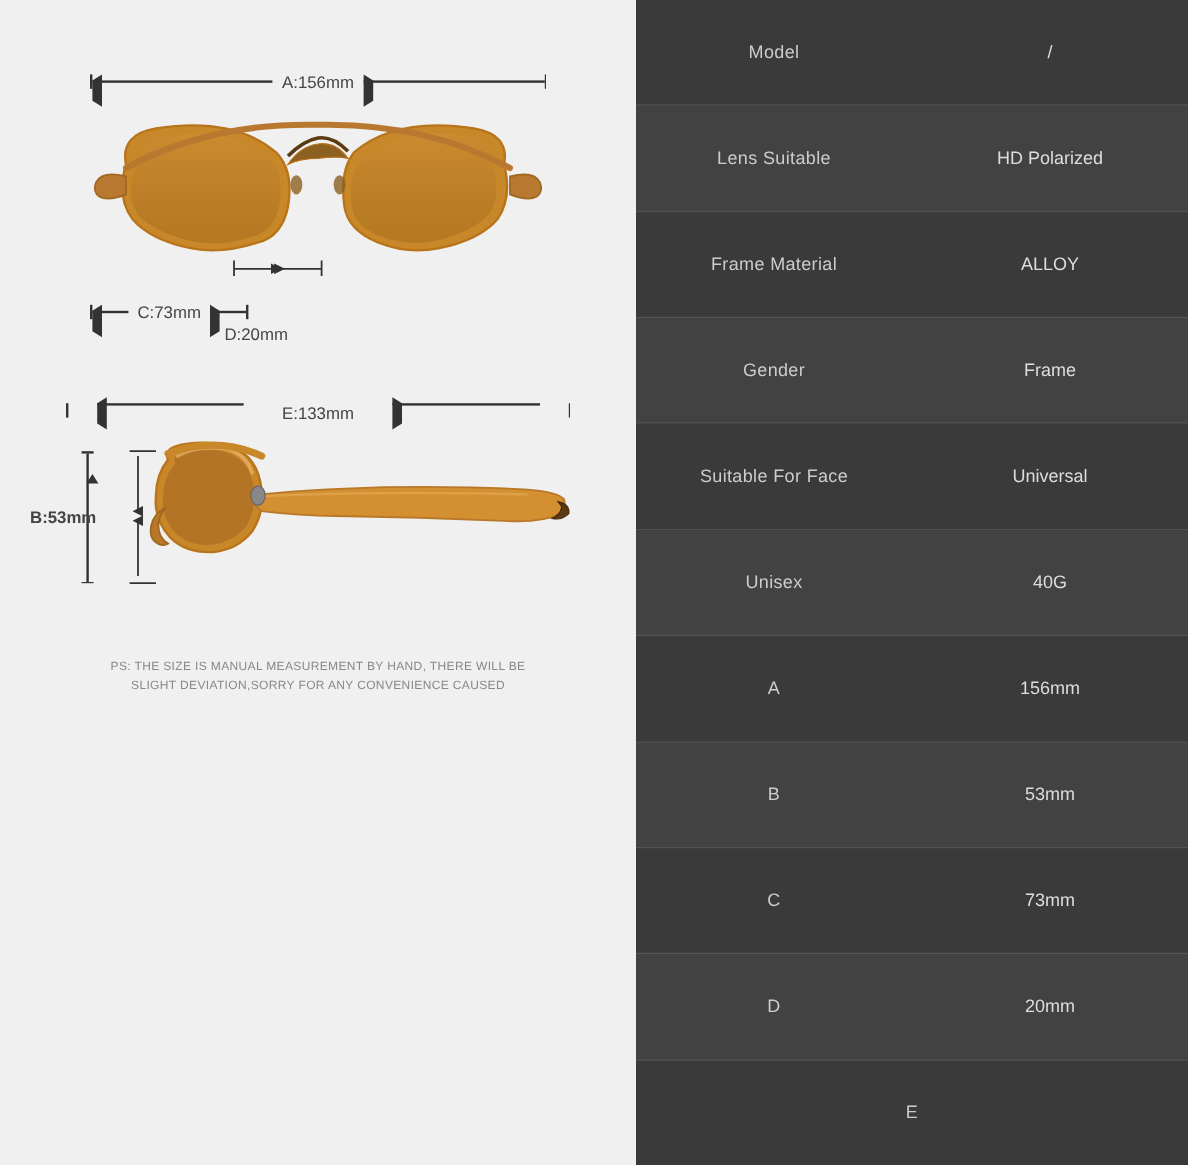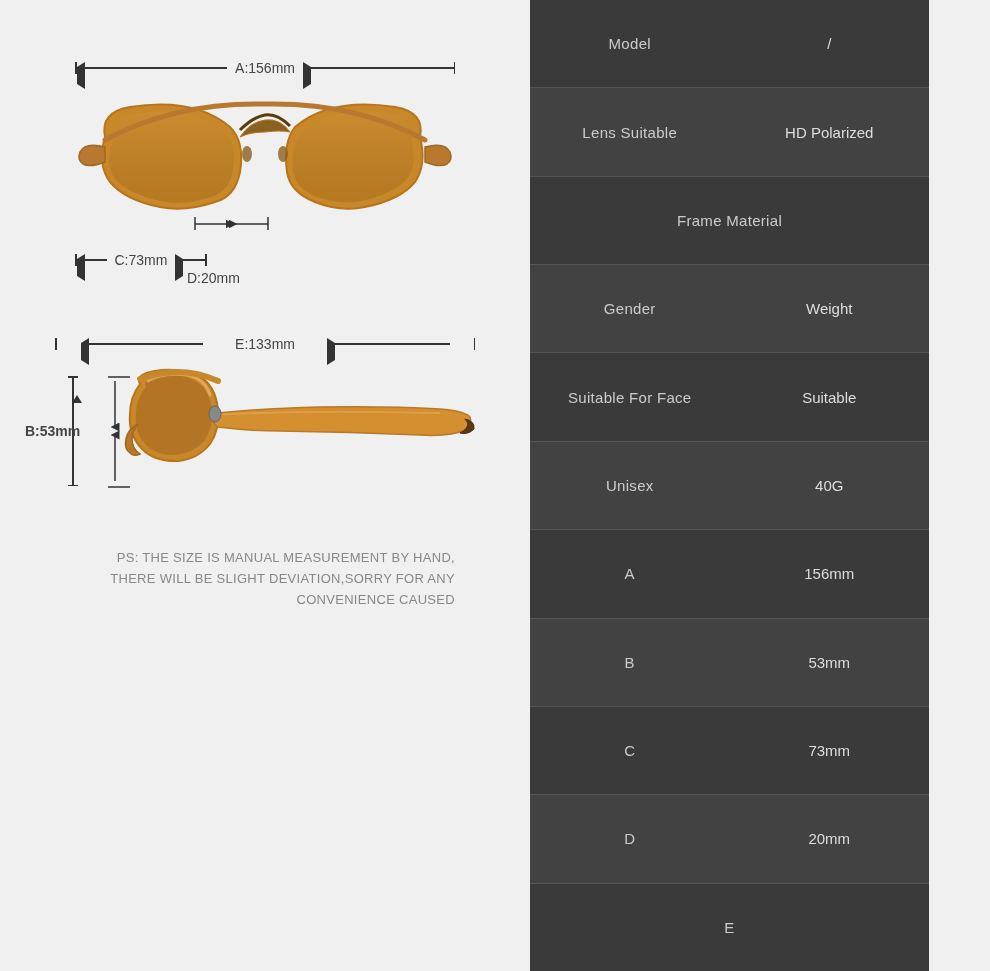--- a/index.html
+++ b/index.html
@@ -17,21 +17,21 @@
       height: 971px;
       background: #f0f0f0;
       display: flex;
       flex-direction: column;
       align-items: center;
       padding: 60px 40px 40px 40px;
       position: relative;
     }
 
     .right-panel {
-      width: 399px;
+      width: 460px;
       height: 971px;
       background: #3a3a3a;
       display: flex;
       flex-direction: column;
     }
 
     
     .measurement-section {
       width: 100%;
       display: flex;
@@ -128,23 +128,23 @@
 
     .arrow-up::before {
       content: '';
       width: 0; height: 0;
       border-left: 5px solid transparent;
       border-right: 5px solid transparent;
       border-bottom: 8px solid #333;
     }
 
     .ps-note {
-      font-size: 13px;
+      font-size: 10px;
       color: #888;
-      text-align: right;
+      text-align: center;
       line-height: 1.6;
       margin-top: 30px;
       width: 380px;
       text-transform: uppercase;
       letter-spacing: 0.3px;
     }
 
     
     .spec-table {
       width: 100%;
@@ -274,21 +274,21 @@
         <span class="dim-label">C:73mm</span>
         <div class="h-line arrow-right" style="width:30px;"></div>
         <div class="tick-right"></div>
       </div>
       <div class="d-label" style="margin-left:112px;">D:20mm</div>
     </div>
   </div>
 
   <div class="side-section">
 
-    <div style="display:flex;align-items:center;width:420px;margin-bottom:6px;gap:24px;">
+    <div style="display:flex;align-items:flex-start;width:420px;margin-bottom:6px;gap:24px;">
       <div class="tick-left"></div>
       <div class="h-line arrow-left" style="flex:1;"></div>
       <span class="dim-label">E:133mm</span>
       <div class="h-line arrow-right" style="flex:1;"></div>
       <div class="tick-right"></div>
     </div>
 
     <div class="side-view-area">
 
       <div style="position:absolute;left:18px;top:18px;display:flex;flex-direction:column;align-items:center;height:110px;">
@@ -345,28 +345,29 @@
   <div class="spec-row">
         <span class="spec-label">Model</span>
         <span class="spec-value">/</span>
       </div>
       <div class="spec-row">
         <span class="spec-label">Lens Suitable</span>
         <span class="spec-value">HD Polarized</span>
       </div>
       <div class="spec-row">
         <span class="spec-label">Frame Material</span>
+        <span class="spec-value">ALLOY</span>
       </div>
       <div class="spec-row">
         <span class="spec-label">Gender</span>
-        <span class="spec-value">Weight</span>
+        <span class="spec-value">Frame</span>
       </div>
       <div class="spec-row">
         <span class="spec-label">Suitable For Face</span>
-        <span class="spec-value">Suitable</span>
+        <span class="spec-value">Universal</span>
       </div>
       <div class="spec-row">
         <span class="spec-label">Unisex</span>
         <span class="spec-value">40G</span>
       </div>
       <div class="spec-row">
         <span class="spec-label">A</span>
         <span class="spec-value">156mm</span>
       </div>
       <div class="spec-row">

